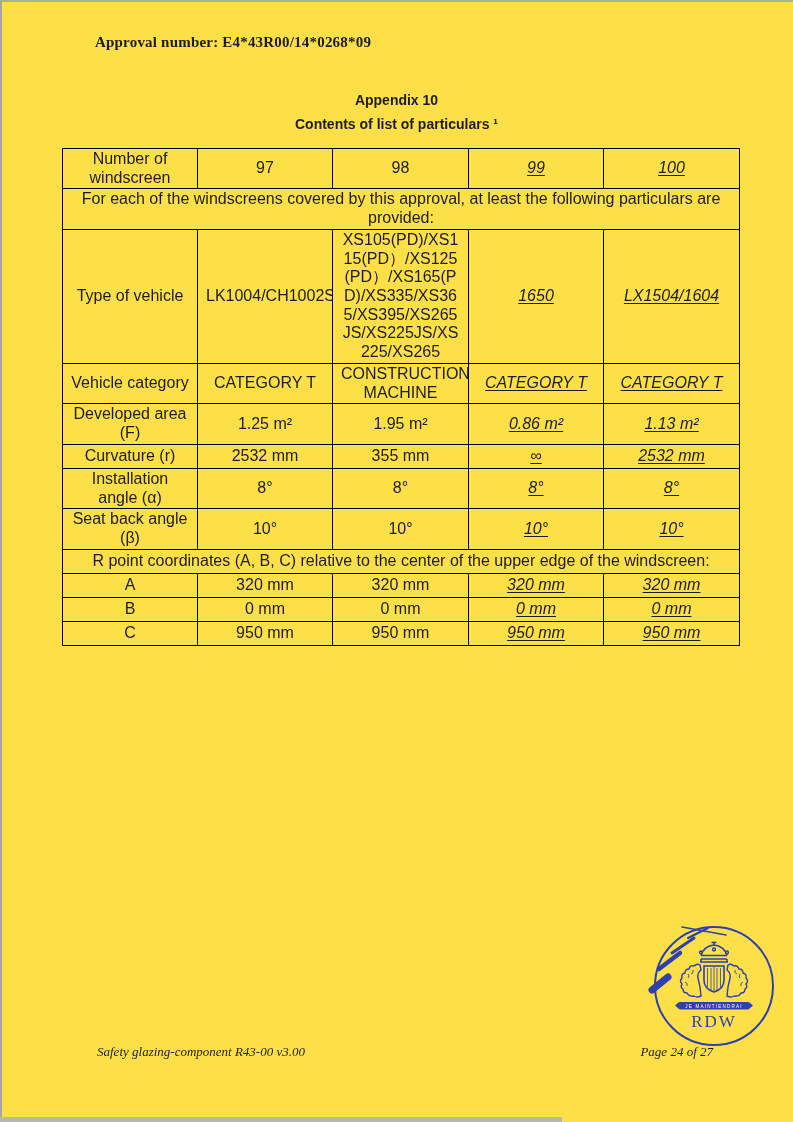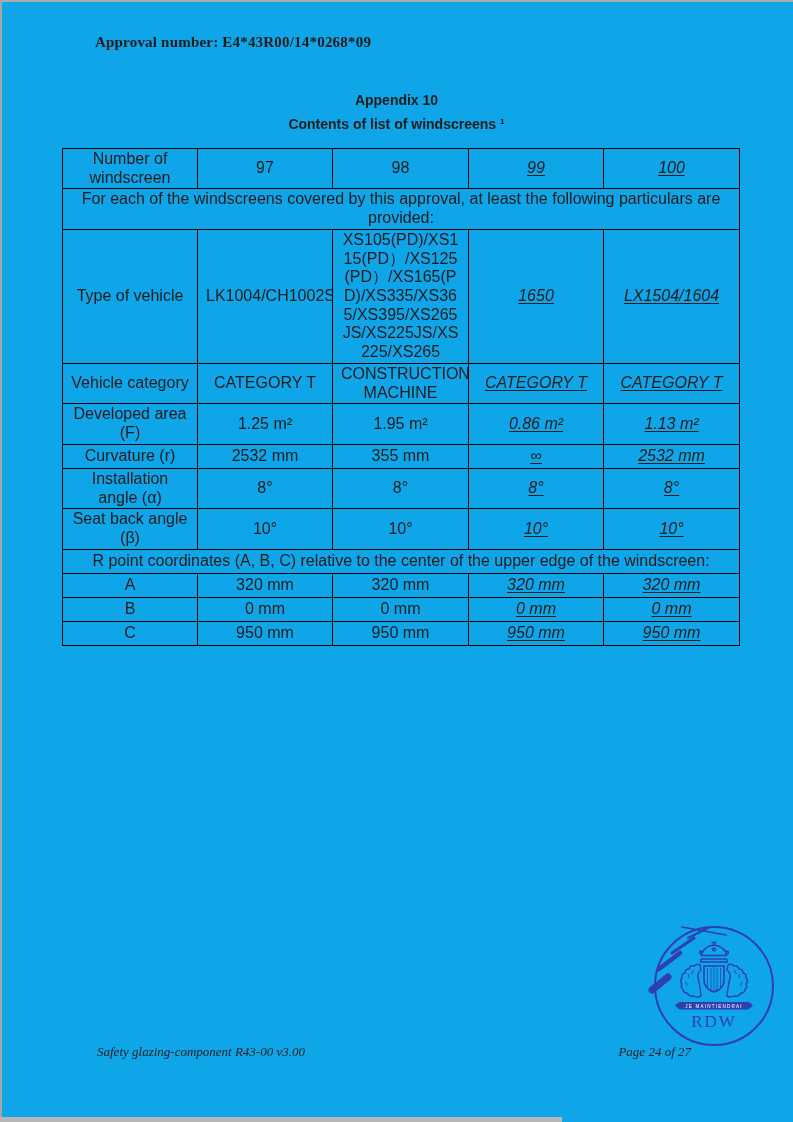--- a/index.html
+++ b/index.html
@@ -1,18 +1,18 @@
 <!DOCTYPE html>
 <html style="--stamp-color: #2e3fae;"><head>
 <meta charset="utf-8">
 <style>
   * { margin:0; padding:0; box-sizing:border-box; }
   html,body { background:#e8e8e8; }
   .page {
-    position:relative; width:793px; height:1122px; background:#0ea5e9;
+    position:relative; width:793px; height:1122px; background:#fde047;
     font-family:"Liberation Sans", sans-serif; color:#1c1c1c; overflow:hidden;
     margin:0 auto;
   }
   
   .edge-top    { position:absolute; top:0; left:0; width:100%; height:2px; background:#ababab; }
   .edge-left   { position:absolute; top:0; left:0; width:2px; height:100%; background:#a5a5a5; }
   .edge-bottom { position:absolute; bottom:0; left:0; width:562px; height:5px; background:#b6b6b6; }
 
   .approval-line {
     position:absolute; left:95px; top:34px;
@@ -40,37 +40,37 @@
   tr.h-manu td{height:64px} tr.h-type td{height:97px}
   tr.h-cat td{height:30px}  tr.h-dev td{height:24px}
   tr.h-seg td{height:30px}  tr.h-cur td{height:24px}
   tr.h-ins td{height:30px}  tr.h-sea td{height:24px}
   tr.h-rp  td{height:24px}  tr.h-abc td{height:24px}
 
   .footer {
     position:absolute; left:0; top:1044px; width:100%;
     font-family:"Liberation Serif", serif; font-style:italic; font-size:13px;
     display:flex; justify-content:space-between;
-    padding-left:97px; padding-right:102px;
+    padding-left:97px; padding-right:80px;
   }
 
   .stamp { position:absolute; left:648px; top:922px; width:130px; height:130px; }
   .stamp svg { color: var(--stamp-color, #2e3fae); }
 </style>
 </head>
 <body>
 
 <div class="page">
   <div class="edge-top"></div>
   <div class="edge-left"></div>
   <div class="edge-bottom"></div>
 
   <div class="approval-line">Approval number: E4*43R00/14*0268*09</div>
   <div class="centered-title appendix-title">Appendix 10</div>
-  <div class="centered-title doc-subtitle">Contents of list of windscreens ¹</div>
+  <div class="centered-title doc-subtitle">Contents of list of particulars ¹</div>
 
   <table class="spec">
     <colgroup>
       <col style="width:135px">
         <col style="width:135px">
         <col style="width:136px">
         <col style="width:135px">
         <col style="width:136px">
     </colgroup>
     <tbody>

